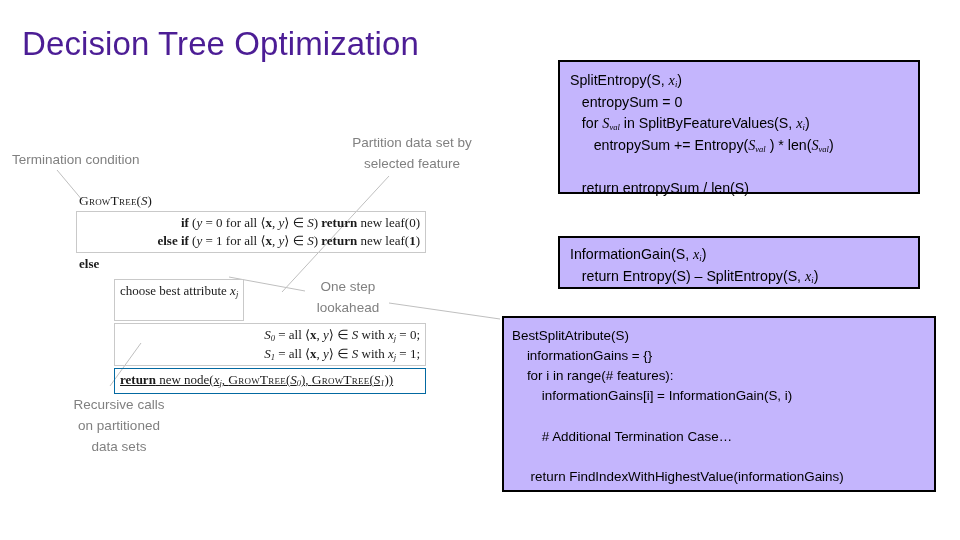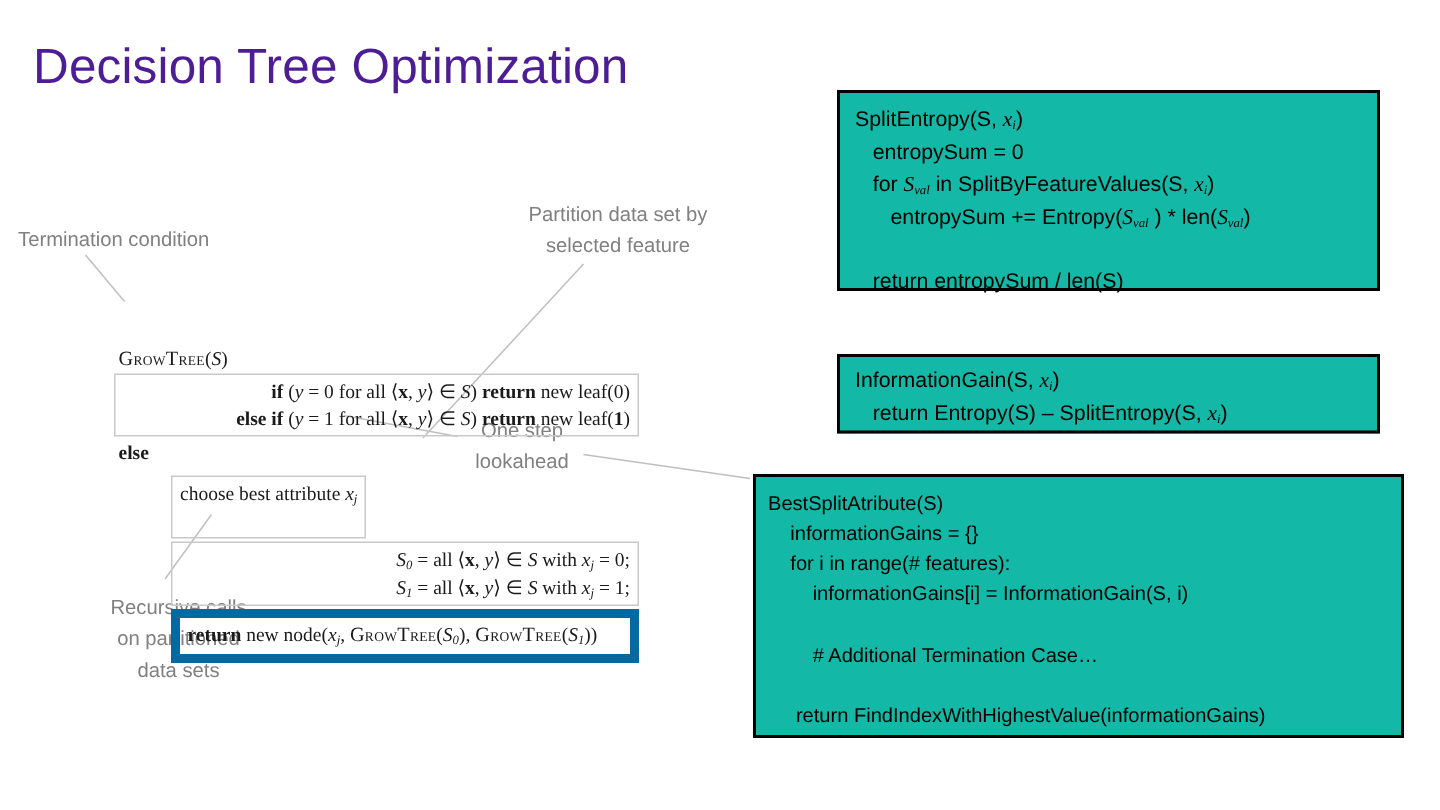--- a/index.html
+++ b/index.html
@@ -48,21 +48,20 @@
 
   
   #growtree {
     position: absolute;
     left: 76px; top: 192px;
     width: 350px;
     font-family: "Liberation Serif", serif;
     font-size: 13px;
     color: #1a1a1a;
     line-height: 1.35;
-    margin-top: 38px;
   }
   #growtree .sc {
     font-variant: small-caps;
     font-size: 13.5px;
     letter-spacing: 0.2px;
   }
   #growtree i { font-family: "Liberation Serif", serif; font-style: italic; }
   #growtree b { font-weight: bold; }
   #growtree sub {
     font-size: 8.5px;
@@ -81,32 +80,33 @@
     border: 1px solid #c9c9c9;
     padding: 2px 5px 20px 5px;
     display: inline-block;
   }
   .gt-inner-b {
     border: 1px solid #c9c9c9;
     padding: 2px 5px 2px 5px;
     margin-top: 2px;
   }
   .gt-inner-c {
-    border: 6px solid #0369a1;
+    border: 1px solid #0369a1;
     padding: 2px 5px 3px 5px;
     margin-top: 2px;
     white-space: nowrap;
+    text-decoration: underline;
   }
   .gt-line { white-space: nowrap; text-align: right; }
 
   
   .codebox {
     position: absolute;
     border: 2px solid #000000;
-    background: #14b8a6;
+    background: #c4b5fd;
     box-sizing: border-box;
     color: #000000;
     font-family: "Liberation Sans", sans-serif;
   }
   #box-split-entropy { left: 558px; top: 60px;  width: 362px; height: 134px; padding: 8px 0 0 10px; }
   #box-info-gain     { left: 558px; top: 236px; width: 362px; height: 53px;  padding: 6px 0 0 10px; }
   #box-best-split    { left: 502px; top: 316px; width: 434px; height: 176px; padding: 8px 0 12px 8px; }
 
   .code-line {
     font-size: 14.2px;

